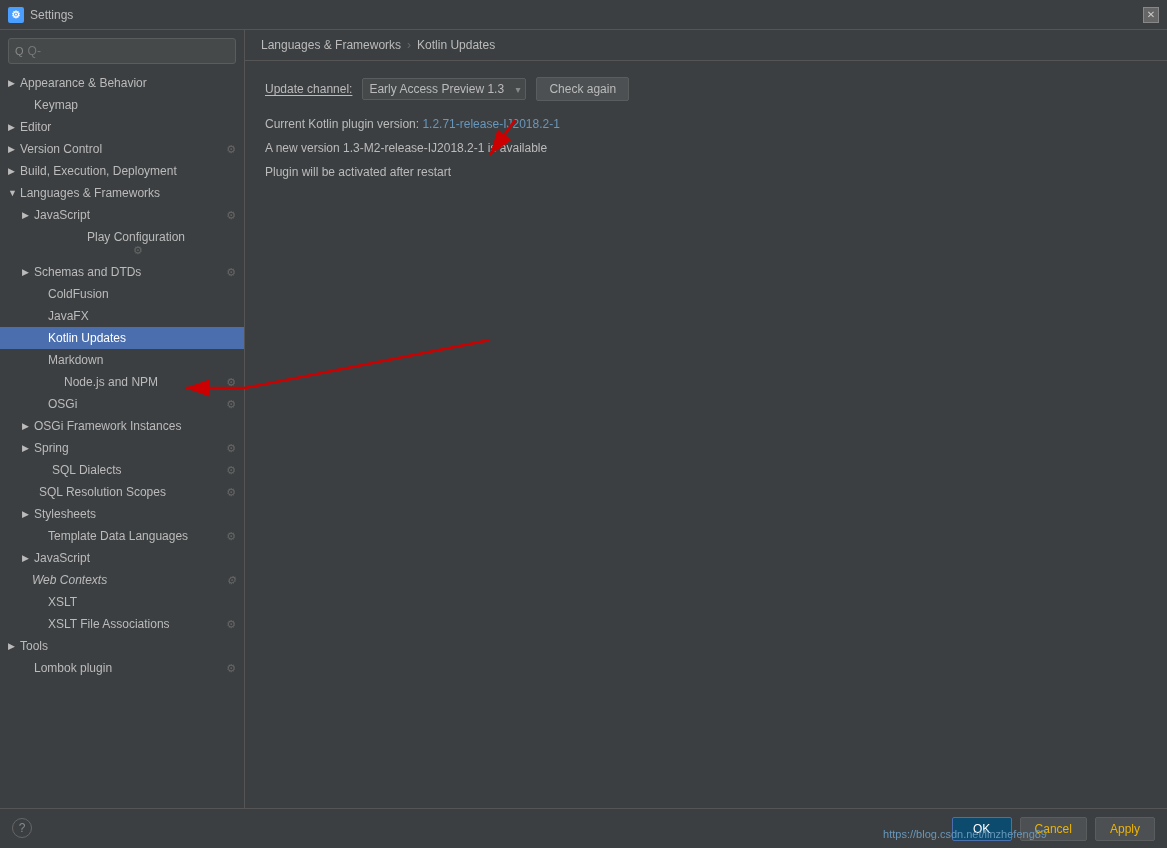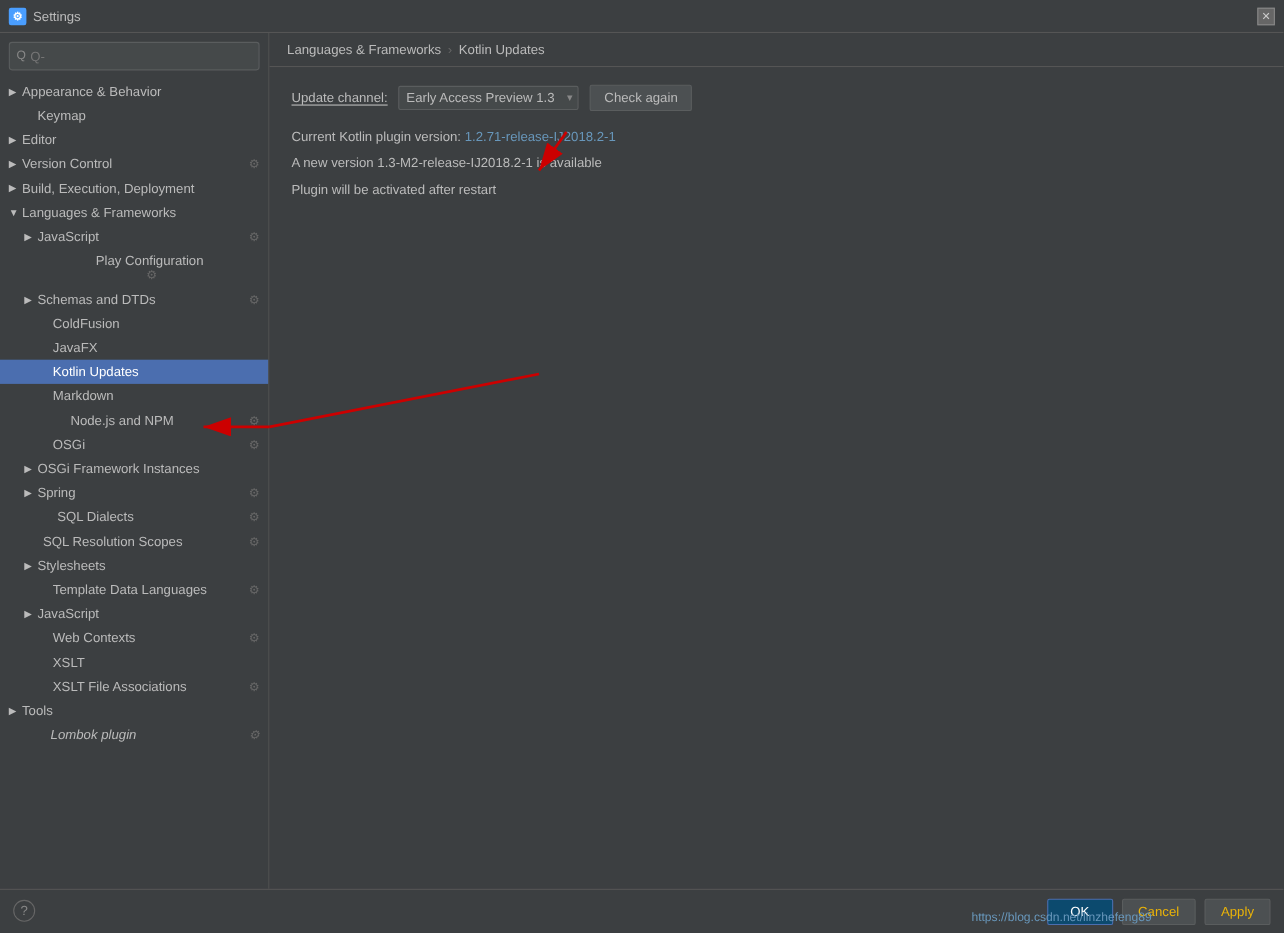--- a/index.html
+++ b/index.html
@@ -388,39 +388,39 @@
         </div>
         <div class="sidebar-row" style="padding-left: 36px;">
           <span class="row-arrow"></span>
           <span class="row-label">Template Data Languages</span>
           <span class="row-gear">⚙</span>
         </div>
         <div class="sidebar-row" style="padding-left: 22px;">
           <span class="row-arrow">▶</span>
           <span class="row-label">JavaScript</span>
         </div>
-        <div class="sidebar-row" style="padding-left: 36px;">
+        <div class="sidebar-row" style="padding-left: 20px; font-style: italic;">
           <span class="row-arrow"></span>
           <span class="row-label">Web Contexts</span>
           <span class="row-gear">⚙</span>
         </div>
         <div class="sidebar-row" style="padding-left: 36px;">
           <span class="row-arrow"></span>
           <span class="row-label">XSLT</span>
         </div>
         <div class="sidebar-row" style="padding-left: 36px;">
           <span class="row-arrow"></span>
           <span class="row-label">XSLT File Associations</span>
           <span class="row-gear">⚙</span>
         </div>
         <div class="sidebar-row" style="padding-left: 8px;">
           <span class="row-arrow">▶</span>
           <span class="row-label">Tools</span>
         </div>
-        <div class="sidebar-row" style="padding-left: 34px; font-style: italic;">
+        <div class="sidebar-row" style="padding-left: 22px;">
           <span class="row-arrow"></span>
           <span class="row-label">Lombok plugin</span>
           <span class="row-gear">⚙</span>
         </div>
       </div>
   </div>
 
   <div class="content-area">
 
     <div class="breadcrumb">

